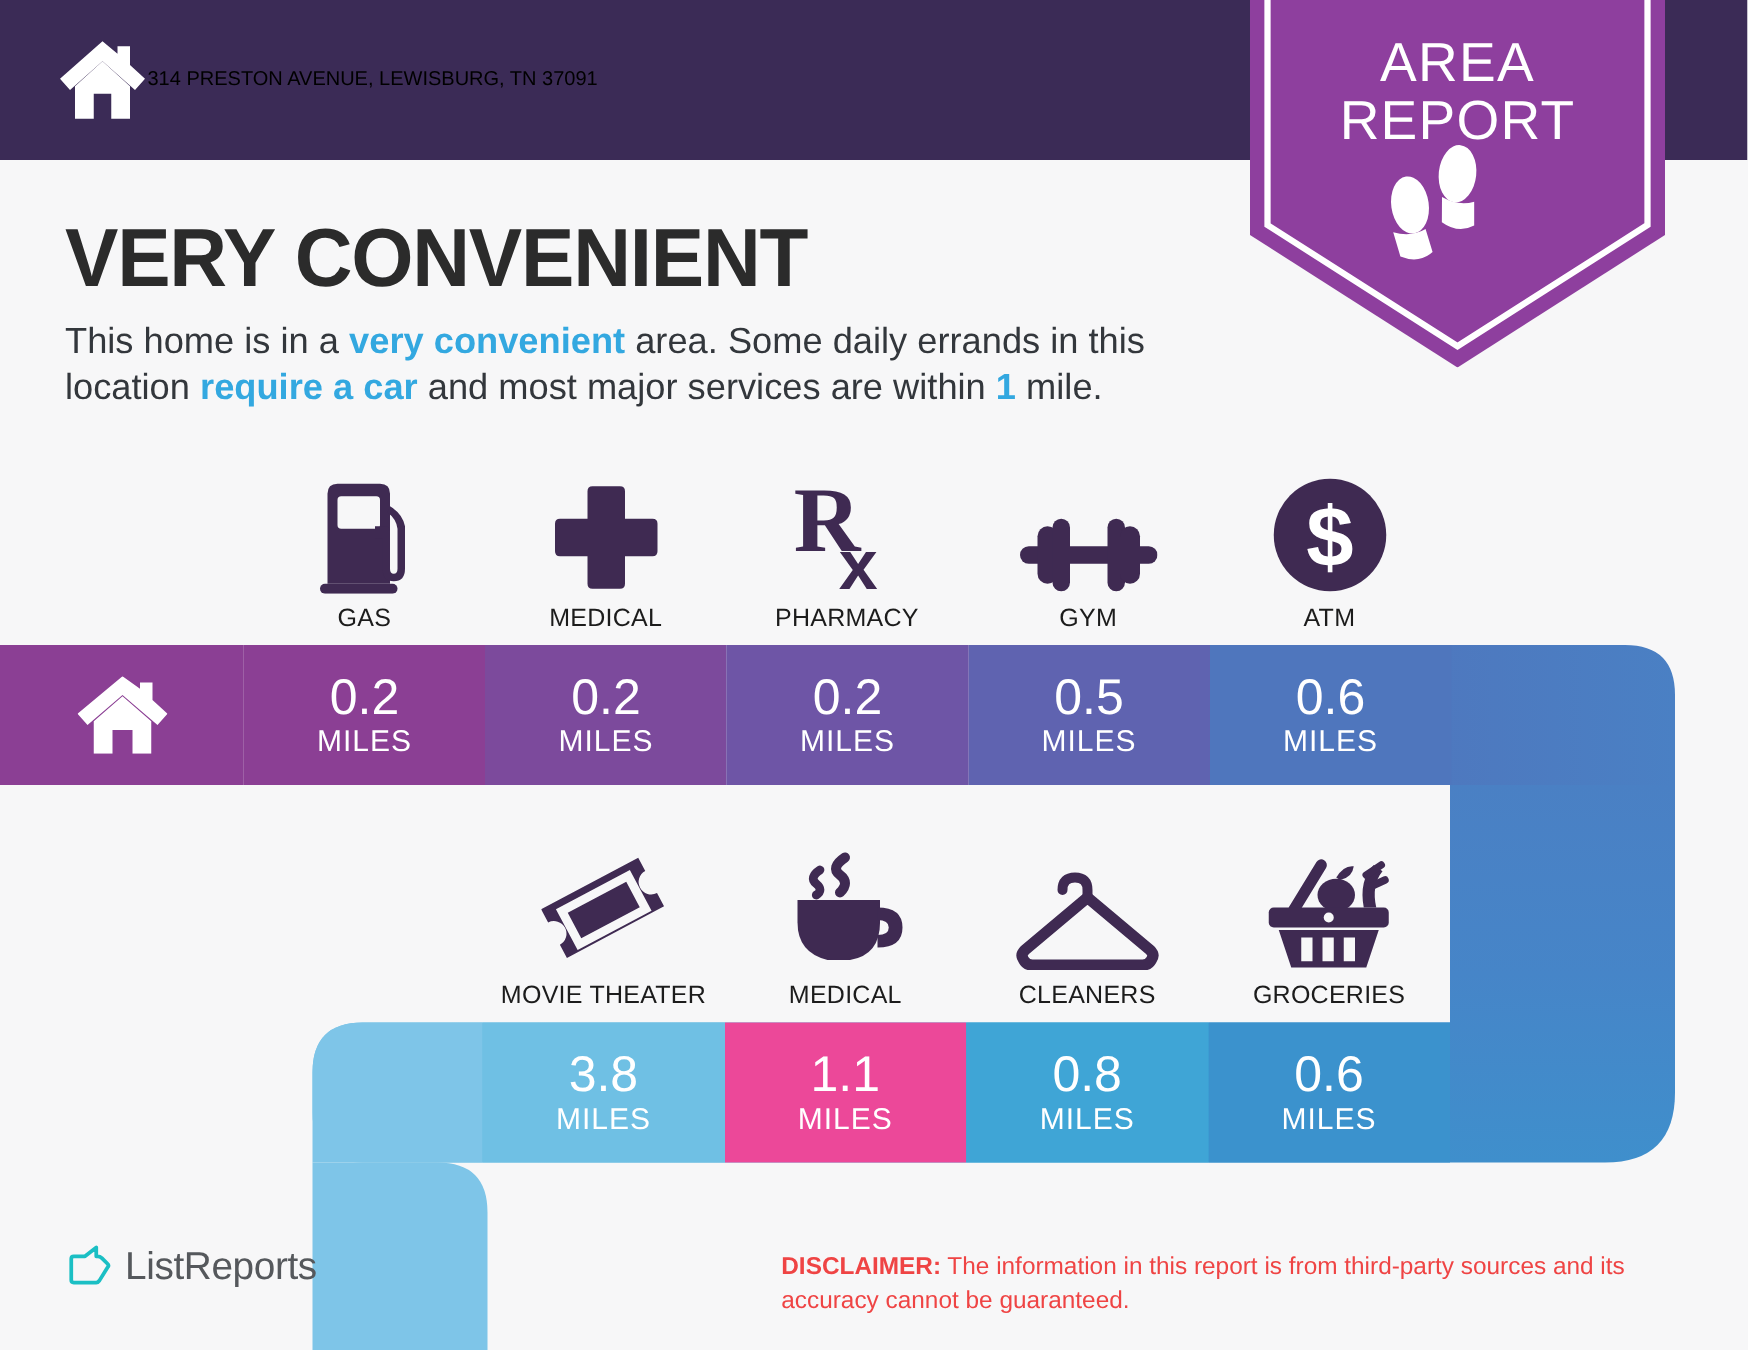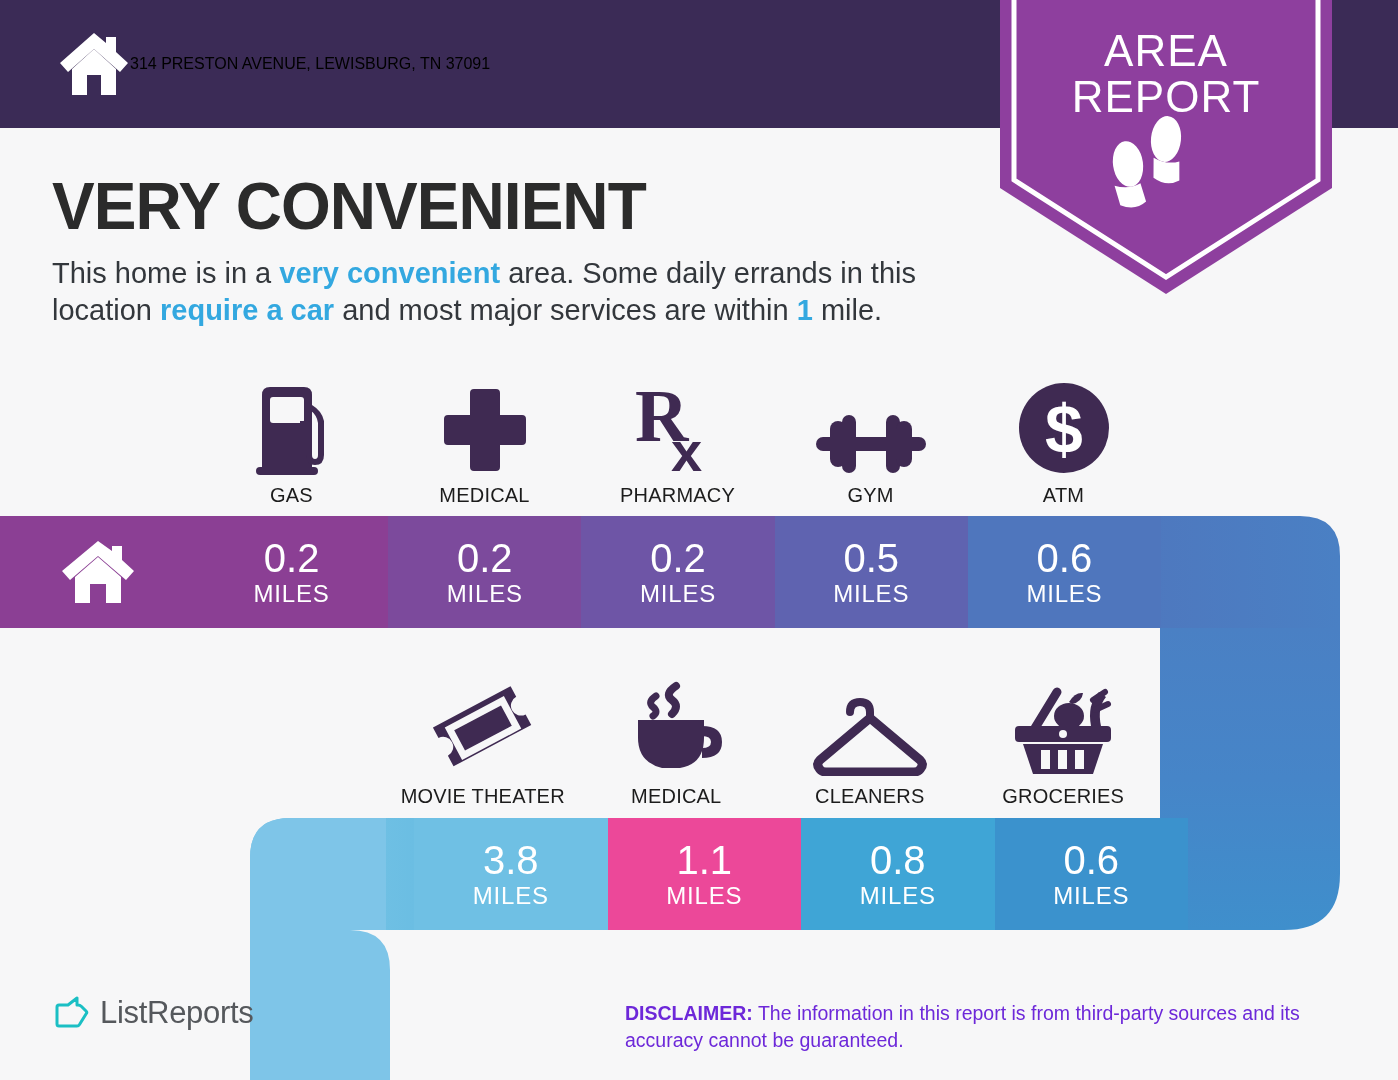--- a/index.html
+++ b/index.html
@@ -8,21 +8,21 @@
     background: #f7f7f8;
     font-family: "Liberation Sans", sans-serif;
     overflow: hidden;
   }
   #page { position: relative; width: 1398px; height: 1080px; background: #f7f7f8; }
 
   
   #header {
     position: absolute; left: 0; top: 0; width: 1398px; height: 128px;
     background: #3b2b56;
-    display: flex; align-items: center; padding-left: 12px;
+    display: flex; align-items: center;
   }
   #header-house { margin-left: 46px; width: 72px; height: 66px; flex: none; }
 
   
   #badge {
     position: absolute; left: 1000px; top: -8px; width: 332px; height: 302px;
     z-index: 40;
   }
   #badge svg { display: block; }
   #badge-text {
@@ -61,21 +61,21 @@
   .icon-glyph { height: 96px; display: flex; align-items: flex-end; justify-content: center; }
   .icon-label {
     margin-top: 9px;
     font-size: 20px; font-weight: normal; color: #1c1c1c;
     letter-spacing: 0.2px; white-space: nowrap;
   }
 
   
   .val-row { position: absolute; display: flex; }
   #val-row-1 { left: 195px; top: 516px; width: 966px; height: 112px; }
-  #val-row-2 { left: 386px; top: 818px; width: 774px; height: 112px; margin-left: 28px; }
+  #val-row-2 { left: 386px; top: 818px; width: 774px; height: 112px; }
   .val-cell {
     width: 193.5px; height: 112px;
     display: flex; flex-direction: column;
     align-items: center; justify-content: center;
     color: #ffffff;
   }
   .val-num { font-size: 40px; font-weight: 400; line-height: 42px; }
   .val-unit { font-size: 24px; font-weight: 400; letter-spacing: 0.8px; margin-top: 1px; }
 
   
@@ -89,21 +89,21 @@
     position: absolute; left: 55px; top: 995px;
     display: flex; align-items: flex-start; z-index: 30;
   }
   #logo-mark { width: 34px; height: 34px; flex: none; }
   #logo-text {
     margin-left: 11px; font-size: 31px; color: #55585c;
     letter-spacing: -0.3px; font-weight: 400;
   }
   #disclaimer {
     position: absolute; left: 625px; top: 1000px; width: 730px;
-    font-size: 19.5px; line-height: 27px; color: #6d28d9;
+    font-size: 19.5px; line-height: 27px; color: #ef4444;
   }
   #disclaimer b { font-weight: bold; }
 </style>
 </head>
 <body>
 
 <div id="page">
 
   <svg id="ribbon" viewBox="0 0 1398 1080">
     <defs>

